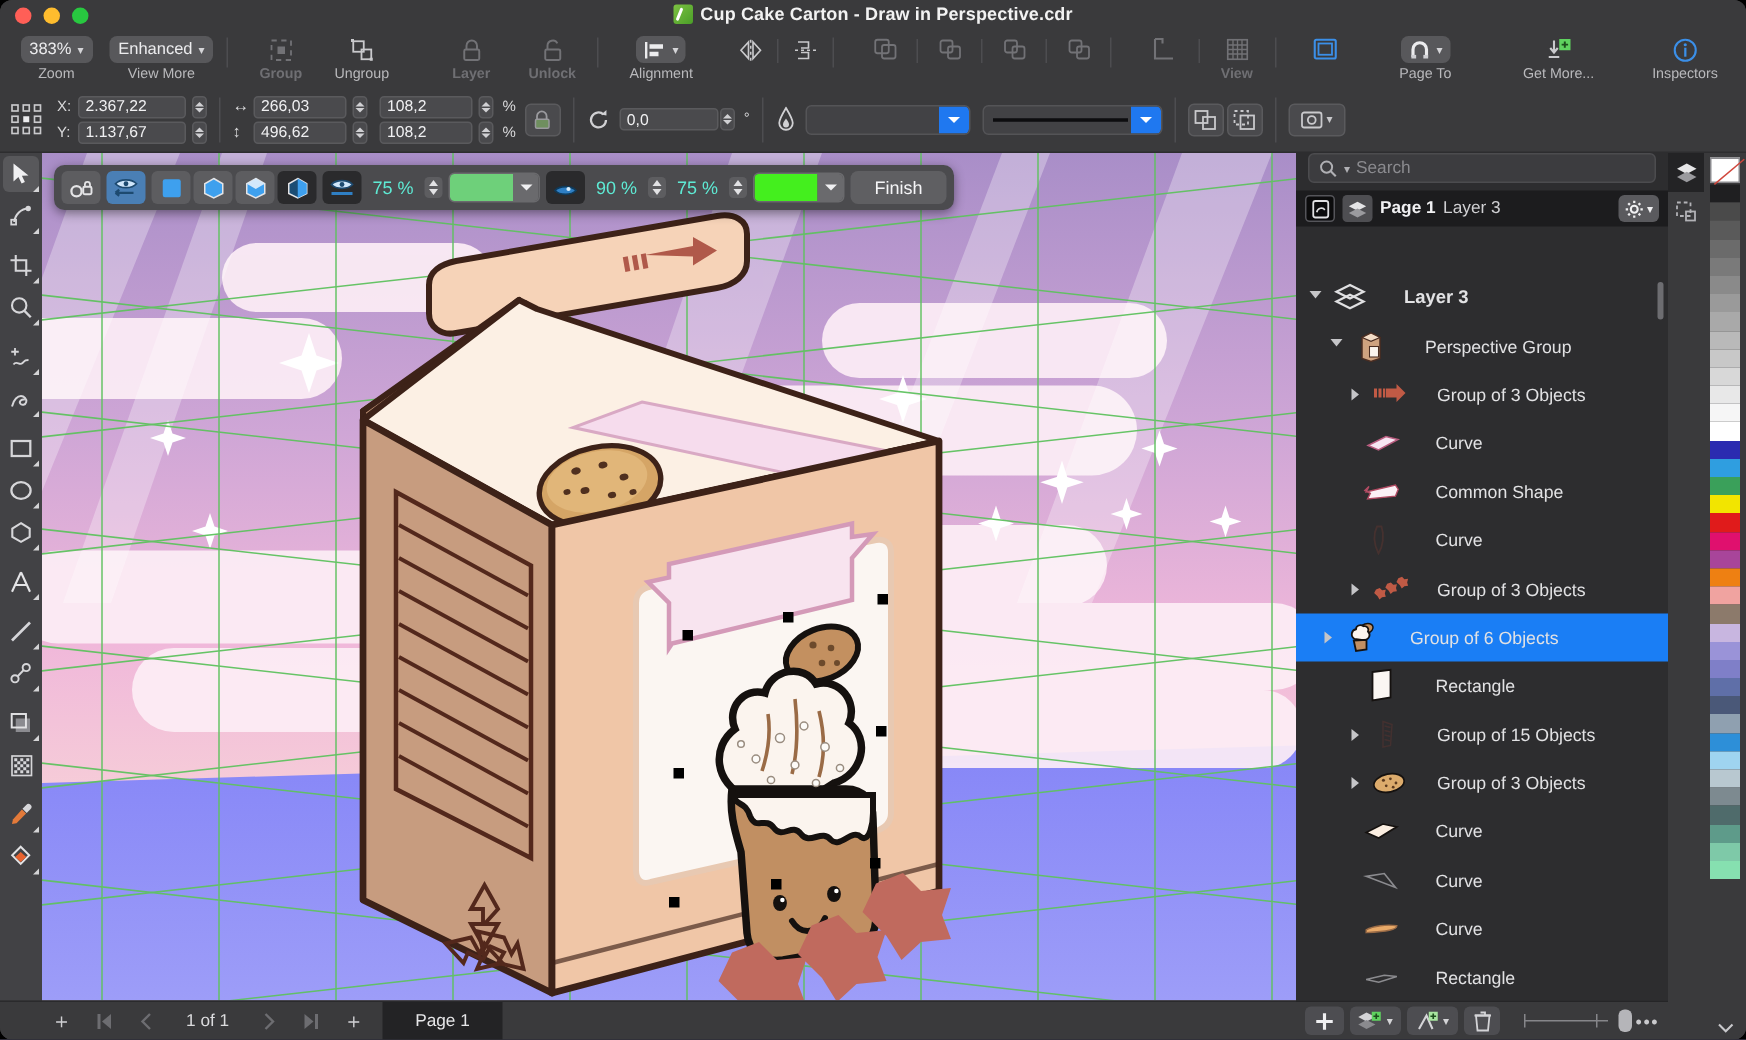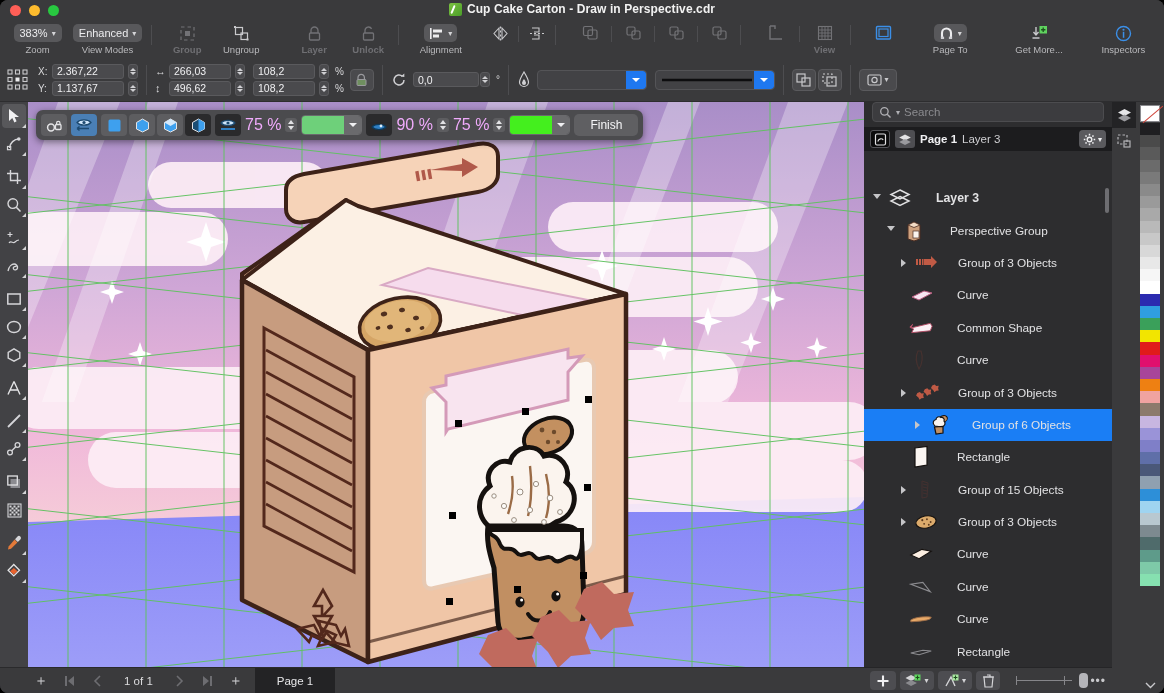--- a/index.html
+++ b/index.html
@@ -167,21 +167,21 @@
   .updown i.u { border-bottom: 4px solid #c9c9cc; }
   .updown i.d { border-top: 4px solid #c9c9cc; }
   .pb-group { display: flex; gap: 2px; background: transparent; }
   .swatch-combo {
     height: 20px; display: flex; align-items: center;
     border: 1px solid #6a6a6d; border-radius: 4px; overflow: hidden;
   }
   .swatch-combo .sw { width: 42px; height: 18px; }
   .swatch-combo .ar { width: 17px; height: 18px; background: #6a6a6d; display:flex;align-items:center;justify-content:center; }
   .swatch-combo .ar::after { content:""; width:0;height:0;border-left:4px solid transparent;border-right:4px solid transparent;border-top:4px solid #f0f0f2; }
-  .persp-num { color: #f0abfc; font-size: 16px; min-width: 34px; text-align: center; }
+  .persp-num { color: #5eead4; font-size: 12px; min-width: 34px; text-align: center; }
   .spin2 { display: flex; flex-direction: column; gap: 2px; background: #5d5d60; border-radius: 3px; padding: 2px 3px; }
   .spin2 i { display:block;width:0;height:0;border-left:3px solid transparent;border-right:3px solid transparent; }
   .spin2 i.u { border-bottom: 4px solid #e2e2e4; }
   .spin2 i.d { border-top: 4px solid #e2e2e4; }
   .finish-btn {
     height: 22px; padding: 0 16px; background: #5f5f62; border-radius: 5px;
     color: #f5f5f7; font-size: 12px; display: flex; align-items: center;
   }
 
   
@@ -311,21 +311,21 @@
       <div class="tb-label">Zoom</div>
     </div>
 
     <div class="tb-item" style="min-width:80px">
       <div class="tb-ctl">
         <div class="pill">
           <span>Enhanced</span>
           <span class="chev">▾</span>
         </div>
       </div>
-      <div class="tb-label">View Modes</div>
+      <div class="tb-label">View More</div>
     </div>
 
     <div class="tb-sep"></div>
     <div style="width:6px"></div>
 
     <div class="tb-item">
       <div class="tb-ctl">
           <div class="icon-btn">
         <svg width="17" height="17" viewBox="0 0 17 17">
           <rect x="2" y="2" width="13" height="13" fill="none" stroke="#727276" stroke-width="1.2" stroke-dasharray="3.5 3"></rect>
@@ -1314,21 +1314,21 @@
         <span class="thumb">
           <svg width="26" height="20" viewBox="0 0 26 20">
             <path d="M3,14 l2,-4 l4,-1.5 l2.5,2.5 l4,-0.5 l-1,4 l1,3.5 l-4,0.5 l-2.8,2.5 l-2,-3.5 Z" fill="#c05a45" transform="scale(0.62) translate(2,6)"></path>
             <path d="M3,14 l2,-4 l4,-1.5 l2.5,2.5 l4,-0.5 l-1,4 l1,3.5 l-4,0.5 l-2.8,2.5 l-2,-3.5 Z" fill="#c05a45" transform="scale(0.62) translate(14,0)"></path>
             <path d="M3,14 l2,-4 l4,-1.5 l2.5,2.5 l4,-0.5 l-1,4 l1,3.5 l-4,0.5 l-2.8,2.5 l-2,-3.5 Z" fill="#c05a45" transform="scale(0.62) translate(26,-6)"></path>
           </svg>
         </span>
         <span class="obj-name" style="margin-left:14px">Group of 3 Objects</span>
       </div>
 
-      <div class="obj-row sel" style="padding-left:48px">
+      <div class="obj-row sel" style="padding-left:16px">
         <span class="tri">
             <i></i>
           </span>
         <span class="thumb">
           <svg width="20" height="22" viewBox="0 0 20 22">
             <ellipse cx="13" cy="5" rx="4.5" ry="3.2" transform="rotate(-20 13 5)" fill="#c39060" stroke="#15110f" stroke-width="1"></ellipse>
             <path d="M5,12 C2,10 3,6 6,5.5 C6,3 9,2 11,3.5 C13,3 15,5 14,7 C16,9 15,12 12,13 Z" fill="#fbf4ee" stroke="#15110f" stroke-width="1.2"></path>
             <path d="M4.5,13 L6,20 L13,19 L13,12.5 Z" fill="#c18f62" stroke="#15110f" stroke-width="1.2"></path>
           </svg>
         </span>

